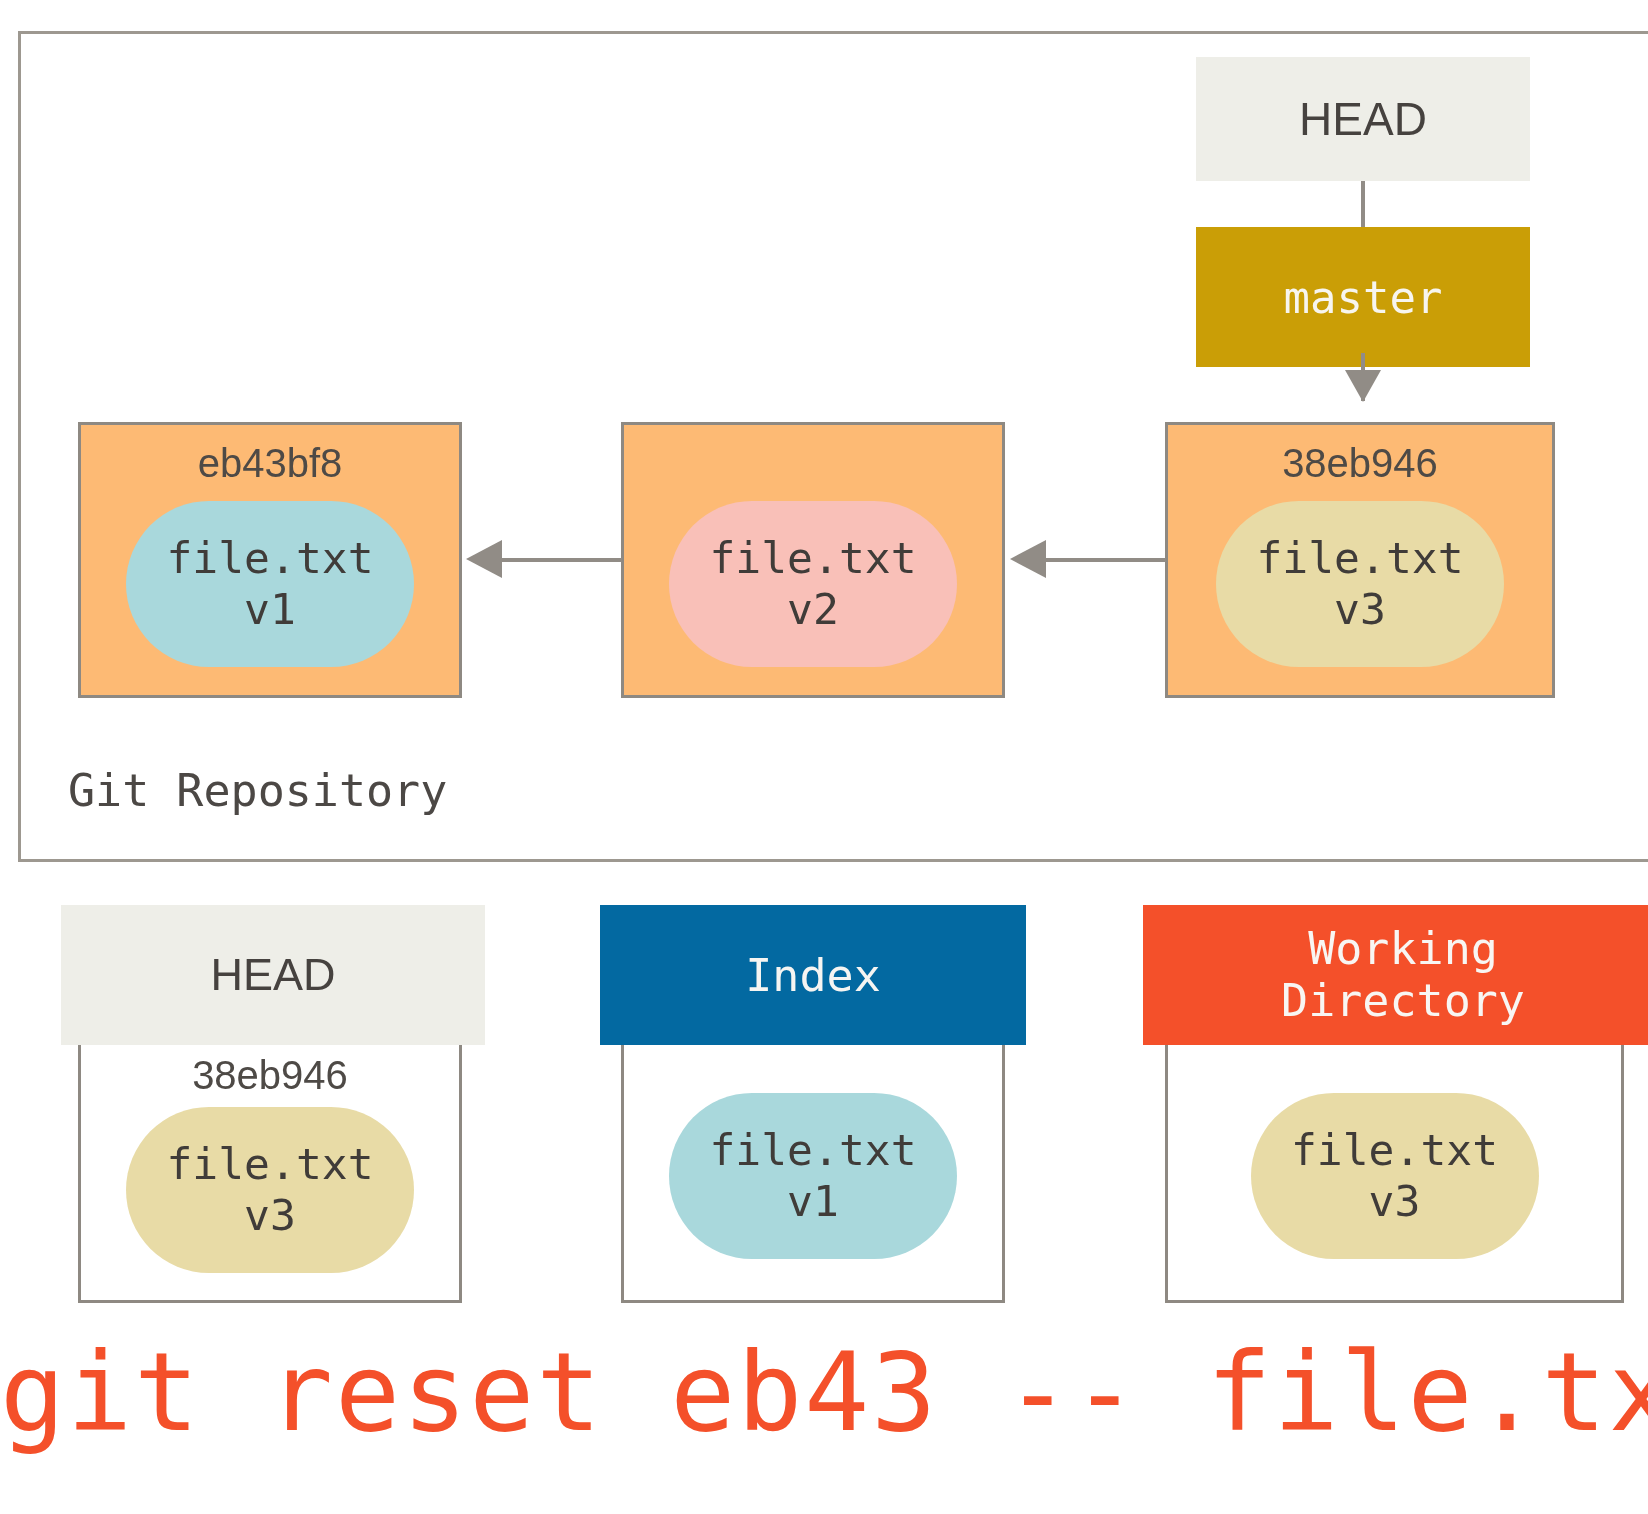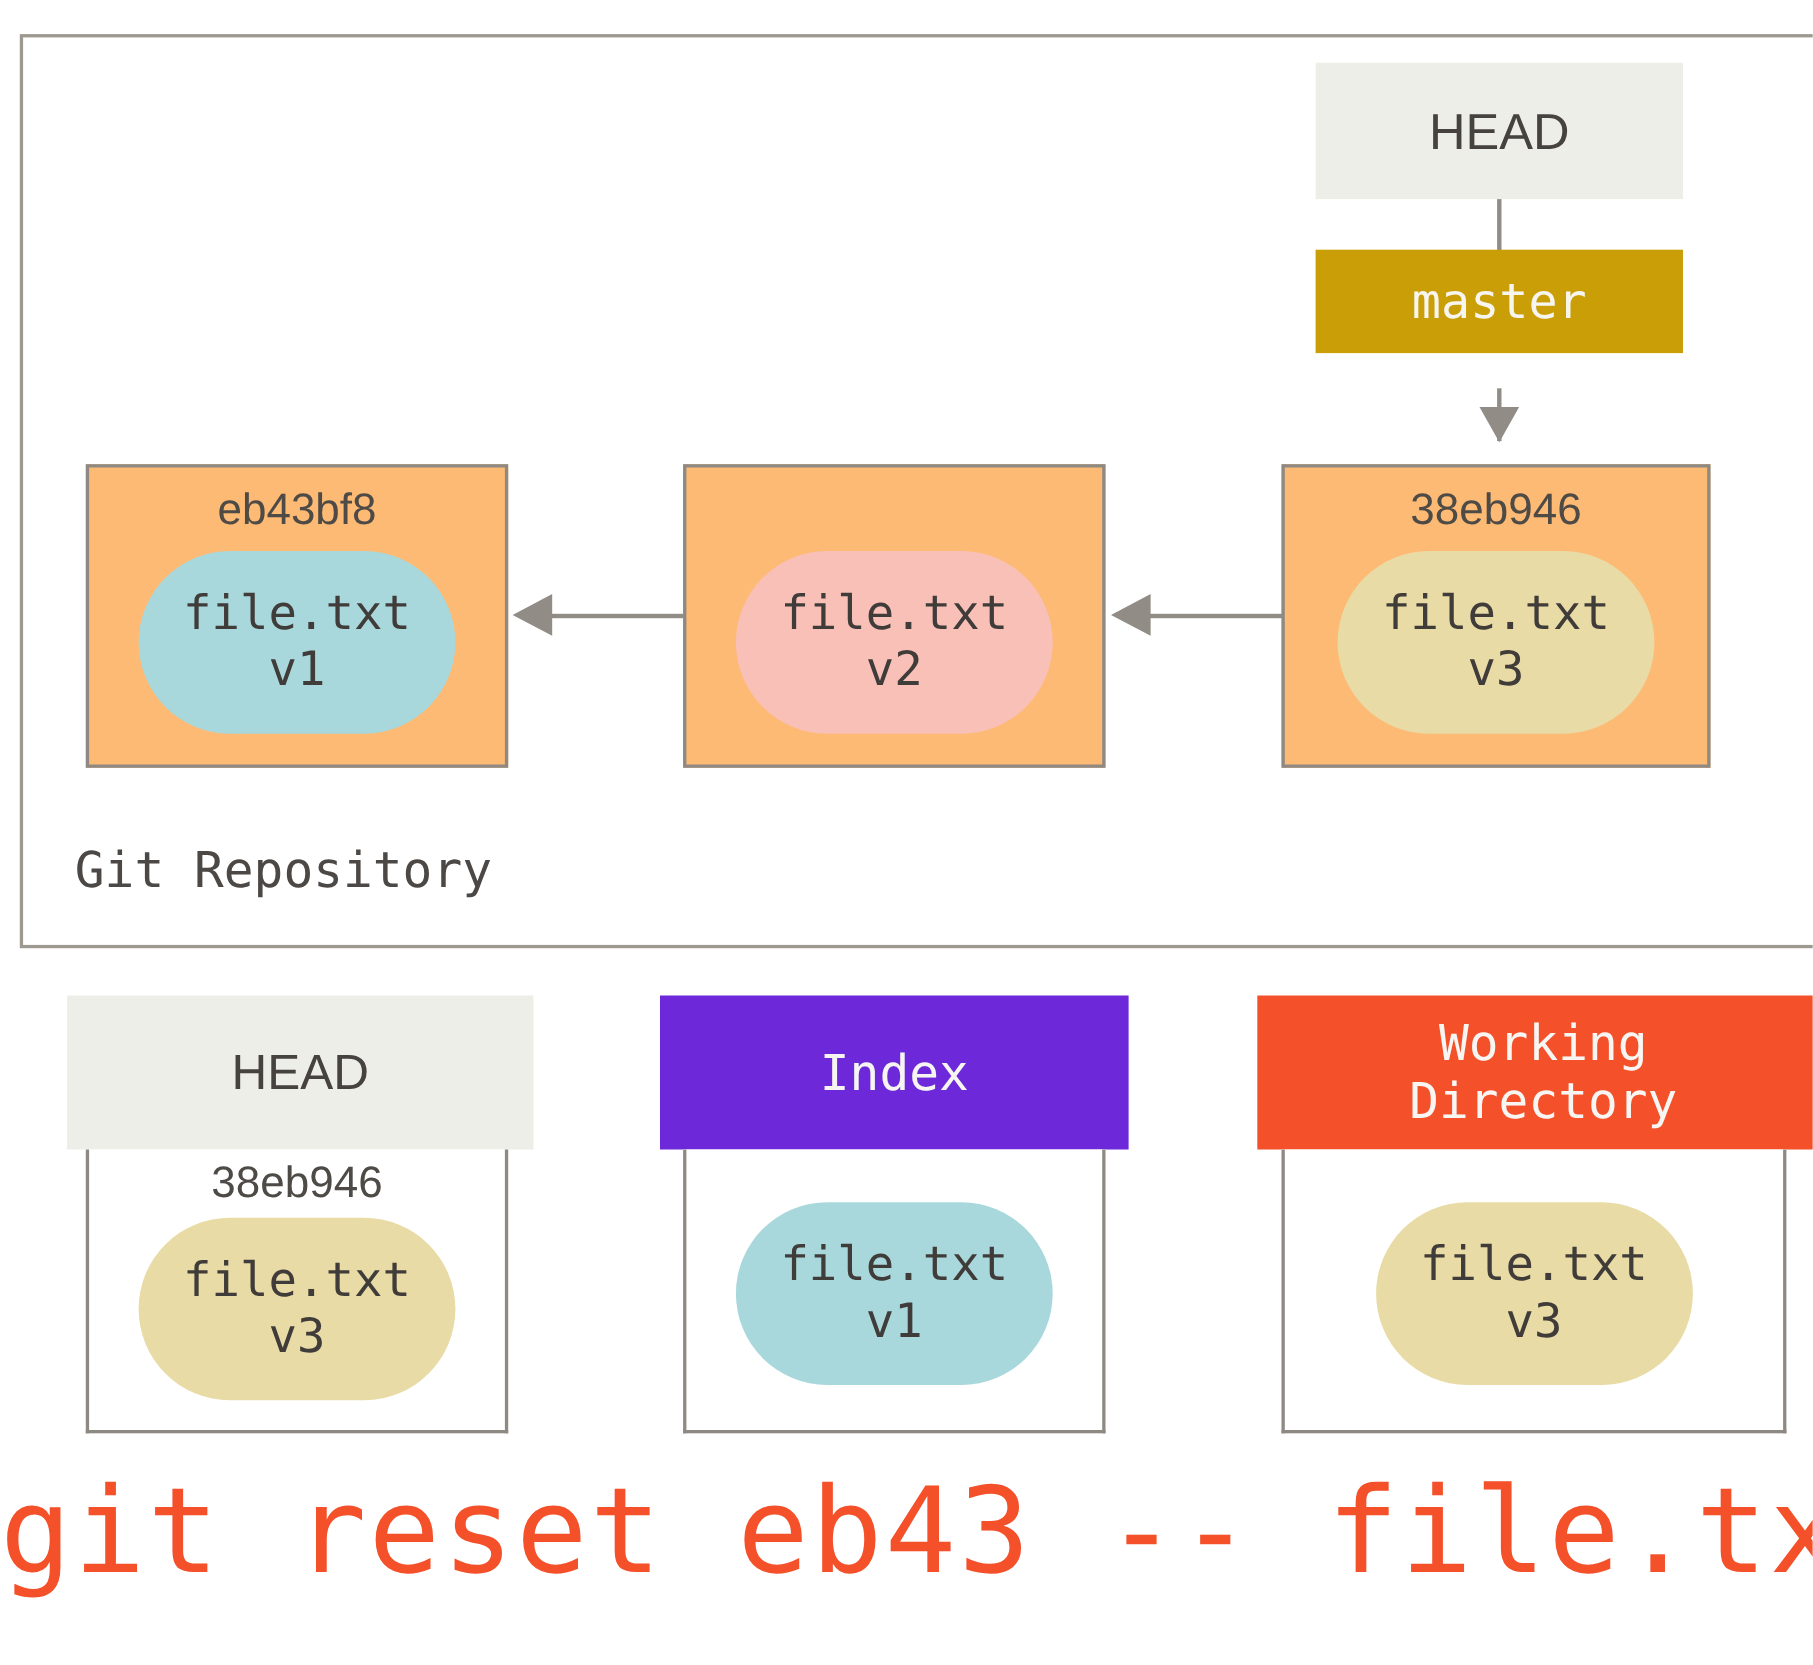--- a/index.html
+++ b/index.html
@@ -56,21 +56,21 @@
     font-size: 46px;
     color: #46423f;
   }
 
   
   .master-box {
     position: absolute;
     left: 1196px;
     top: 227px;
     width: 334px;
-    height: 94px;
+    height: 140px;
     background: #ca9e06;
     display: flex;
     align-items: center;
     justify-content: center;
     font-family: "DejaVu Sans Mono", monospace;
     font-size: 44px;
     color: #f7f5ef;
   }
 
   
@@ -185,21 +185,21 @@
     left: 61px;
     width: 424px;
     background: #eeeee8;
     font-family: "Liberation Sans", sans-serif;
     font-size: 45px;
     color: #46423f;
   }
   .panel-header.index-hdr {
     left: 600px;
     width: 426px;
-    background: #6d28d9;
+    background: #0369a1;
     font-family: "DejaVu Sans Mono", monospace;
     font-size: 45px;
     color: #f6f5f2;
   }
   .panel-header.wd-hdr {
     left: 1143px;
     width: 520px;
     background: #f4502a;
     font-family: "DejaVu Sans Mono", monospace;
     font-size: 45px;

